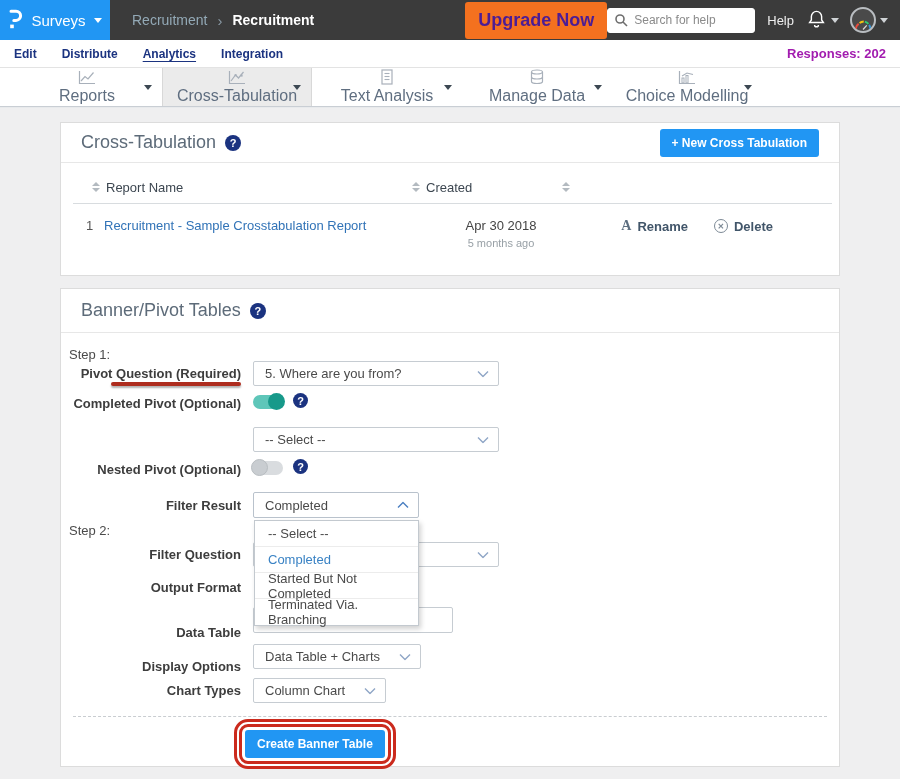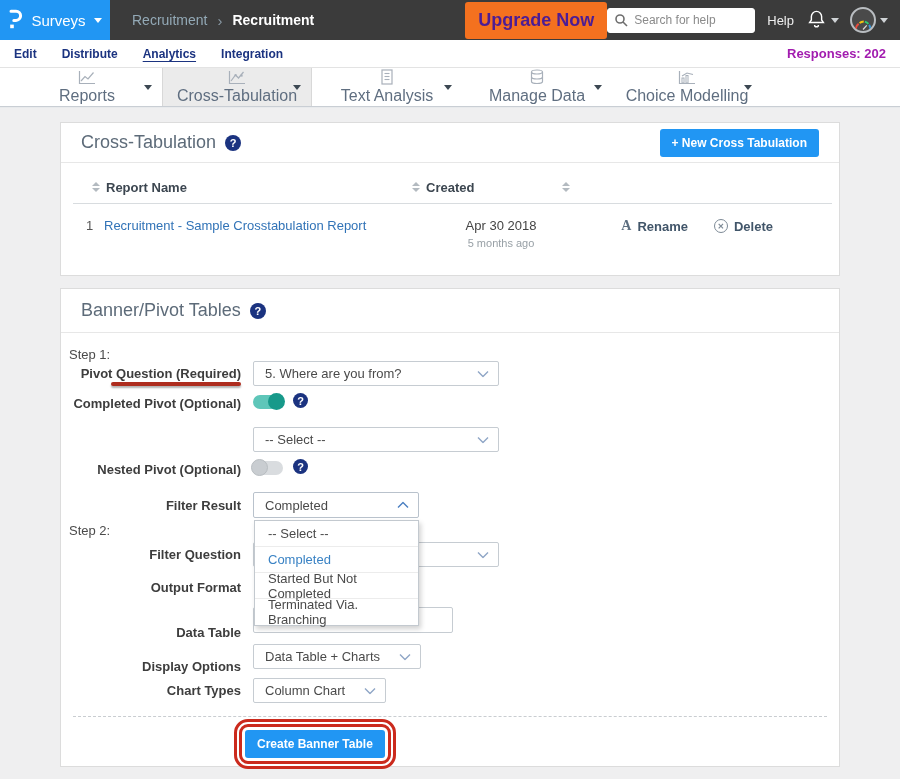--- a/index.html
+++ b/index.html
@@ -46,21 +46,21 @@
   .card { margin: 0 60px; background: #fff; border: 1px solid #dcdcdc; }
   .card1 { margin-top: 15px; }
   .card-header { height: 40px; display: flex; align-items: center; padding: 0 20px; border-bottom: 1px solid #e7e7e7; }
   .card2 .card-header { height: 44px; }
   .section-title { font-size: 18px; font-weight: 400; color: #5d6b79; }
   .qicon { width: 16px; height: 16px; border-radius: 50%; background: #1b3380; color: #fff; font-size: 11px; font-weight: bold; display: inline-flex; align-items: center; justify-content: center; margin-left: 9px; cursor: pointer; flex: none; }
   .btn-blue { background: #2196f3; color: #fff; border: none; border-radius: 3px; font-weight: bold; font-size: 12px; padding: 7px 12px; cursor: pointer; font-family: inherit; }
   .btn-new { margin-left: auto; }
   
   .tbl { padding: 8px 20px 26px 25px; }
-  .tbl-head { display: flex; align-items: center; height: 32px; font-weight: bold; color: #3c4650; }
+  .tbl-head { display: flex; align-items: center; height: 32px; font-weight: normal; color: #3c4650; }
   .sort { display: inline-flex; flex-direction: column; align-items: center; gap: 2px; width: 20px; cursor: pointer; }
   .sort i { width: 0; height: 0; border-left: 4px solid transparent; border-right: 4px solid transparent; display: block; }
   .sort .up { border-bottom: 4px solid #b3bac0; }
   .sort .dn { border-top: 4px solid #b3bac0; }
   .col-name { width: 300px; cursor: pointer; }
   .col-created { width: 130px; cursor: pointer; }
   .tbl-divider { border-bottom: 1px solid #d8dcdf; margin: 0 -13px 0 -13px; }
   .tbl-row { display: flex; padding-top: 14px; align-items: flex-start; }
   .r-num { width: 18px; color: #555; }
   .r-name { width: 322px; color: #3173b7; cursor: pointer; }

